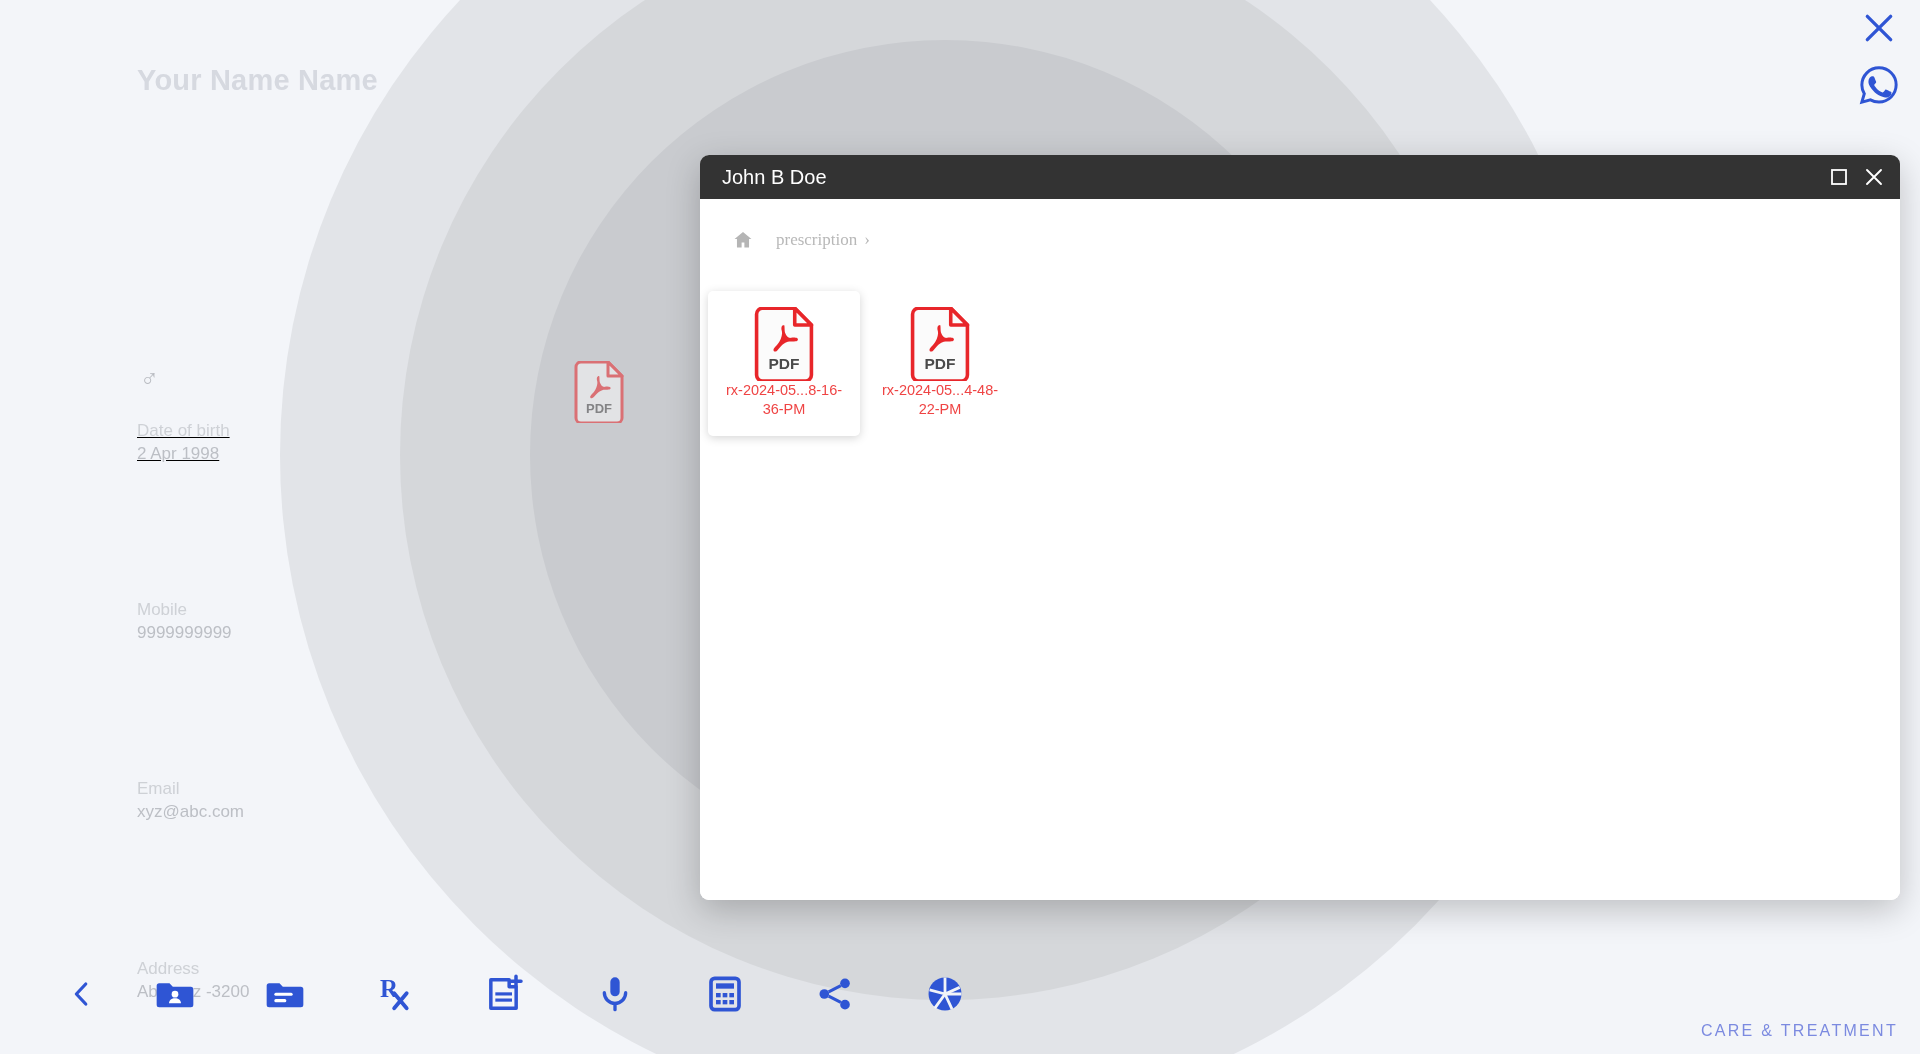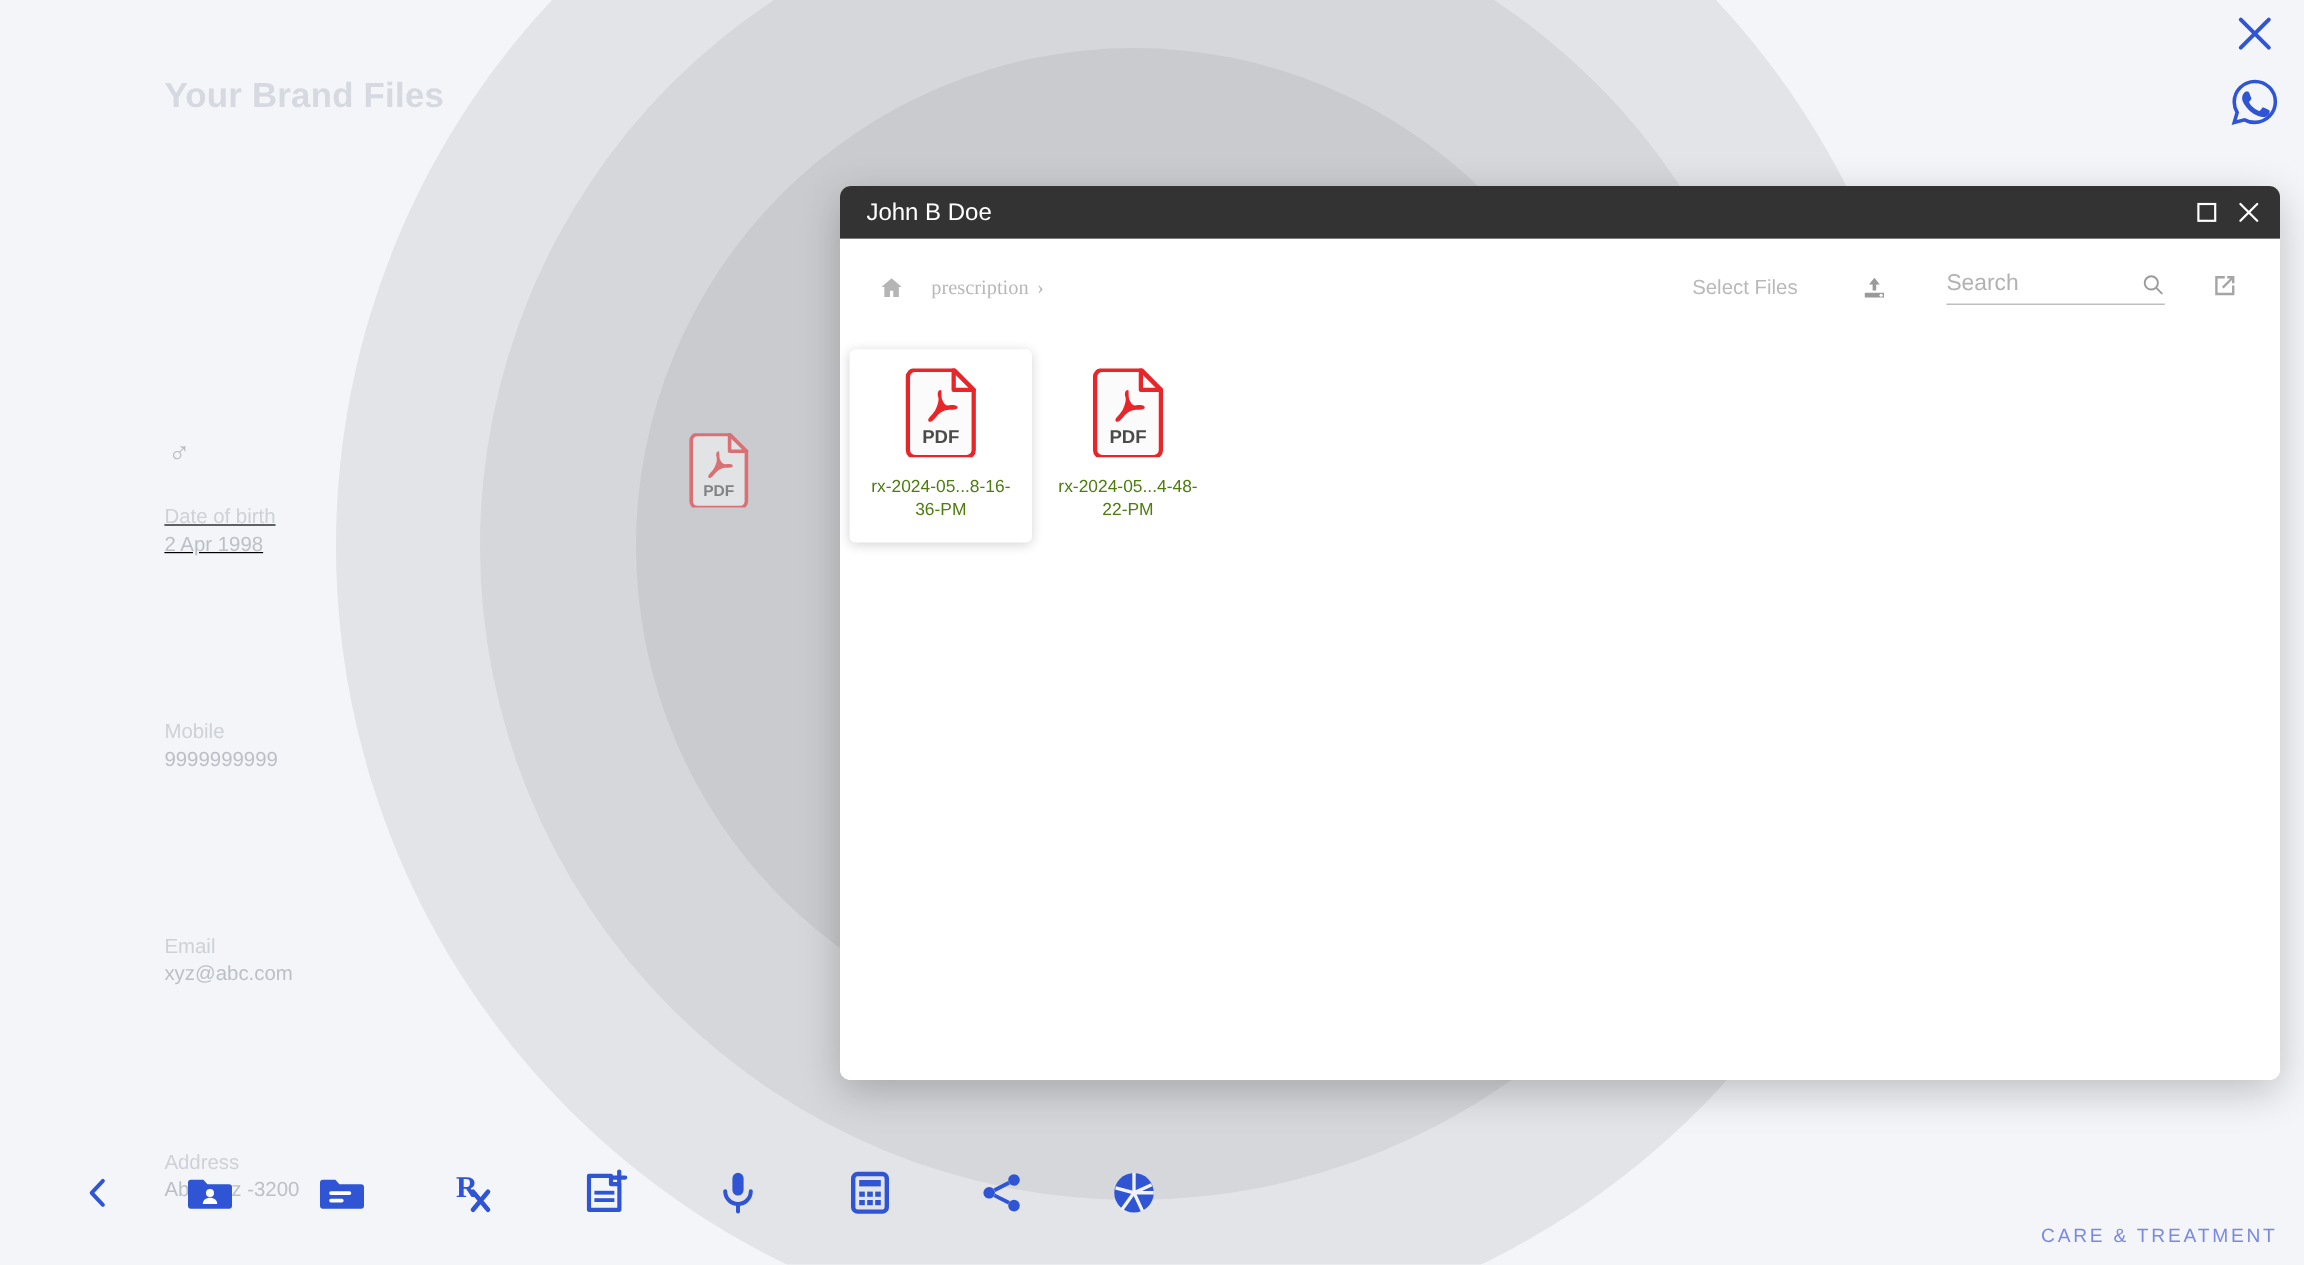--- a/index.html
+++ b/index.html
@@ -178,23 +178,23 @@
     border-radius: 5px;
     display: flex; flex-direction: column; align-items: center;
     cursor: pointer;
     background: transparent;
   }
   .file-card.selected {
     background: #ffffff;
     box-shadow: 0 2px 10px rgba(0,0,0,.17);
   }
   .file-name {
-    margin-top: 16px;
+    margin-top: 0;
     font-size: 14.5px;
-    color: #4d7c0f;
+    color: #ef4444;
     text-align: center;
     line-height: 1.28;
     word-break: break-word;
   }
 
   
   .bottom-bar {
     position: absolute; left: 0; bottom: 0;
     width: 1370px; height: 120px;
     display: flex; align-items: center;
@@ -219,21 +219,21 @@
 
 <div id="app">
 
   <div class="bg-rings">
     <div class="ring ring-1"></div>
     <div class="ring ring-2"></div>
     <div class="ring ring-3"></div>
     <div class="ring ring-4"></div>
   </div>
 
-  <div class="brand">Your Brand Files</div>
+  <div class="brand">Your Name Name</div>
 
   <div class="gender-symbol">♂</div>
 
   <div class="info-block ib-dob">
     <div class="info-label">Date of birth</div>
     <div class="info-value">2 Apr 1998</div>
   </div>
   <div class="info-block ib-mobile">
     <div class="info-label">Mobile</div>
     <div class="info-value">9999999999</div>
@@ -295,48 +295,20 @@
             <svg width="22" height="22" viewBox="0 0 24 24">
                 <path d="M12 3.2 2.8 11h2.6v9.2h5.1v-5.6h3v5.6h5.1V11h2.6Z" fill="#b5b5b5"></path>
               </svg>
           </span>
           <span class="crumb-text">
             <span>prescription</span>
             <span class="crumb-sep">›</span>
           </span>
         </div>
 
-        <div class="toolbar-right">
-          <span class="select-files">Select Files</span>
-
-          <span class="upload-btn">
-            <svg width="24" height="24" viewBox="0 0 24 24">
-              <path d="M12 3.5 7.5 9h3v5h3V9h3Z" fill="#9a9a9a"></path>
-              <path d="M4 16h16v4H4Z" fill="#9a9a9a"></path>
-              <circle cx="17.6" cy="18" r="1.3" fill="#ffffff"></circle>
-            </svg>
-          </span>
-
-          <span class="search-wrap">
-            <input class="search-input" type="text" placeholder="Search" style="">
-            <span class="search-icon">
-              <svg width="20" height="20" viewBox="0 0 24 24">
-                  <circle cx="10.5" cy="10.5" r="6.6" fill="none" stroke="#9a9a9a" stroke-width="1.9"></circle>
-                  <path d="M15.4 15.4 21 21" stroke="#9a9a9a" stroke-width="1.9" stroke-linecap="round"></path>
-                </svg>
-            </span>
-          </span>
-
-          <span class="popout-btn">
-            <svg width="24" height="24" viewBox="0 0 24 24">
-              <path d="M4 4h8v2H6v12h12v-6h2v8H4Z" fill="#a5a5a5"></path>
-              <path d="M14 4h6v6h-2V7.4l-7 7L9.6 13l7-7H14Z" fill="#a5a5a5"></path>
-            </svg>
-          </span>
-        </div>
       </div>
 
       <div class="file-grid">
 
         <div class="file-card selected">
           <span>
             <svg class="pdficon" width="62" height="74" viewBox="0 0 52 62" aria-hidden="true">
               <path d="M3 6a5 5 0 0 1 5-5h27l14 14v42a5 5 0 0 1-5 5H8a5 5 0 0 1-5-5Z" fill="#fbfbfb" stroke="#e8262a" stroke-width="3"></path>
               <path d="M35 1l14 14H35Z" fill="#fbfbfb" stroke="#e8262a" stroke-width="3" stroke-linejoin="round"></path>
               <path d="M26 15c-2 0-2.6 2.4-1.8 5 .7 2.3-.4 6-2 9-1.6 3-5 5.4-5 7 0 1.4 1.6 1.8 3 .6 2.6-2.2 4.2-6 9-7.4 3.6-1 7.6.4 8.4-1.6.7-1.8-2.6-2.4-5.6-1.8-2.4.5-4-1.4-5-4-.8-2.2-.2-6.8-1-6.8Z" fill="#e8262a"></path>

